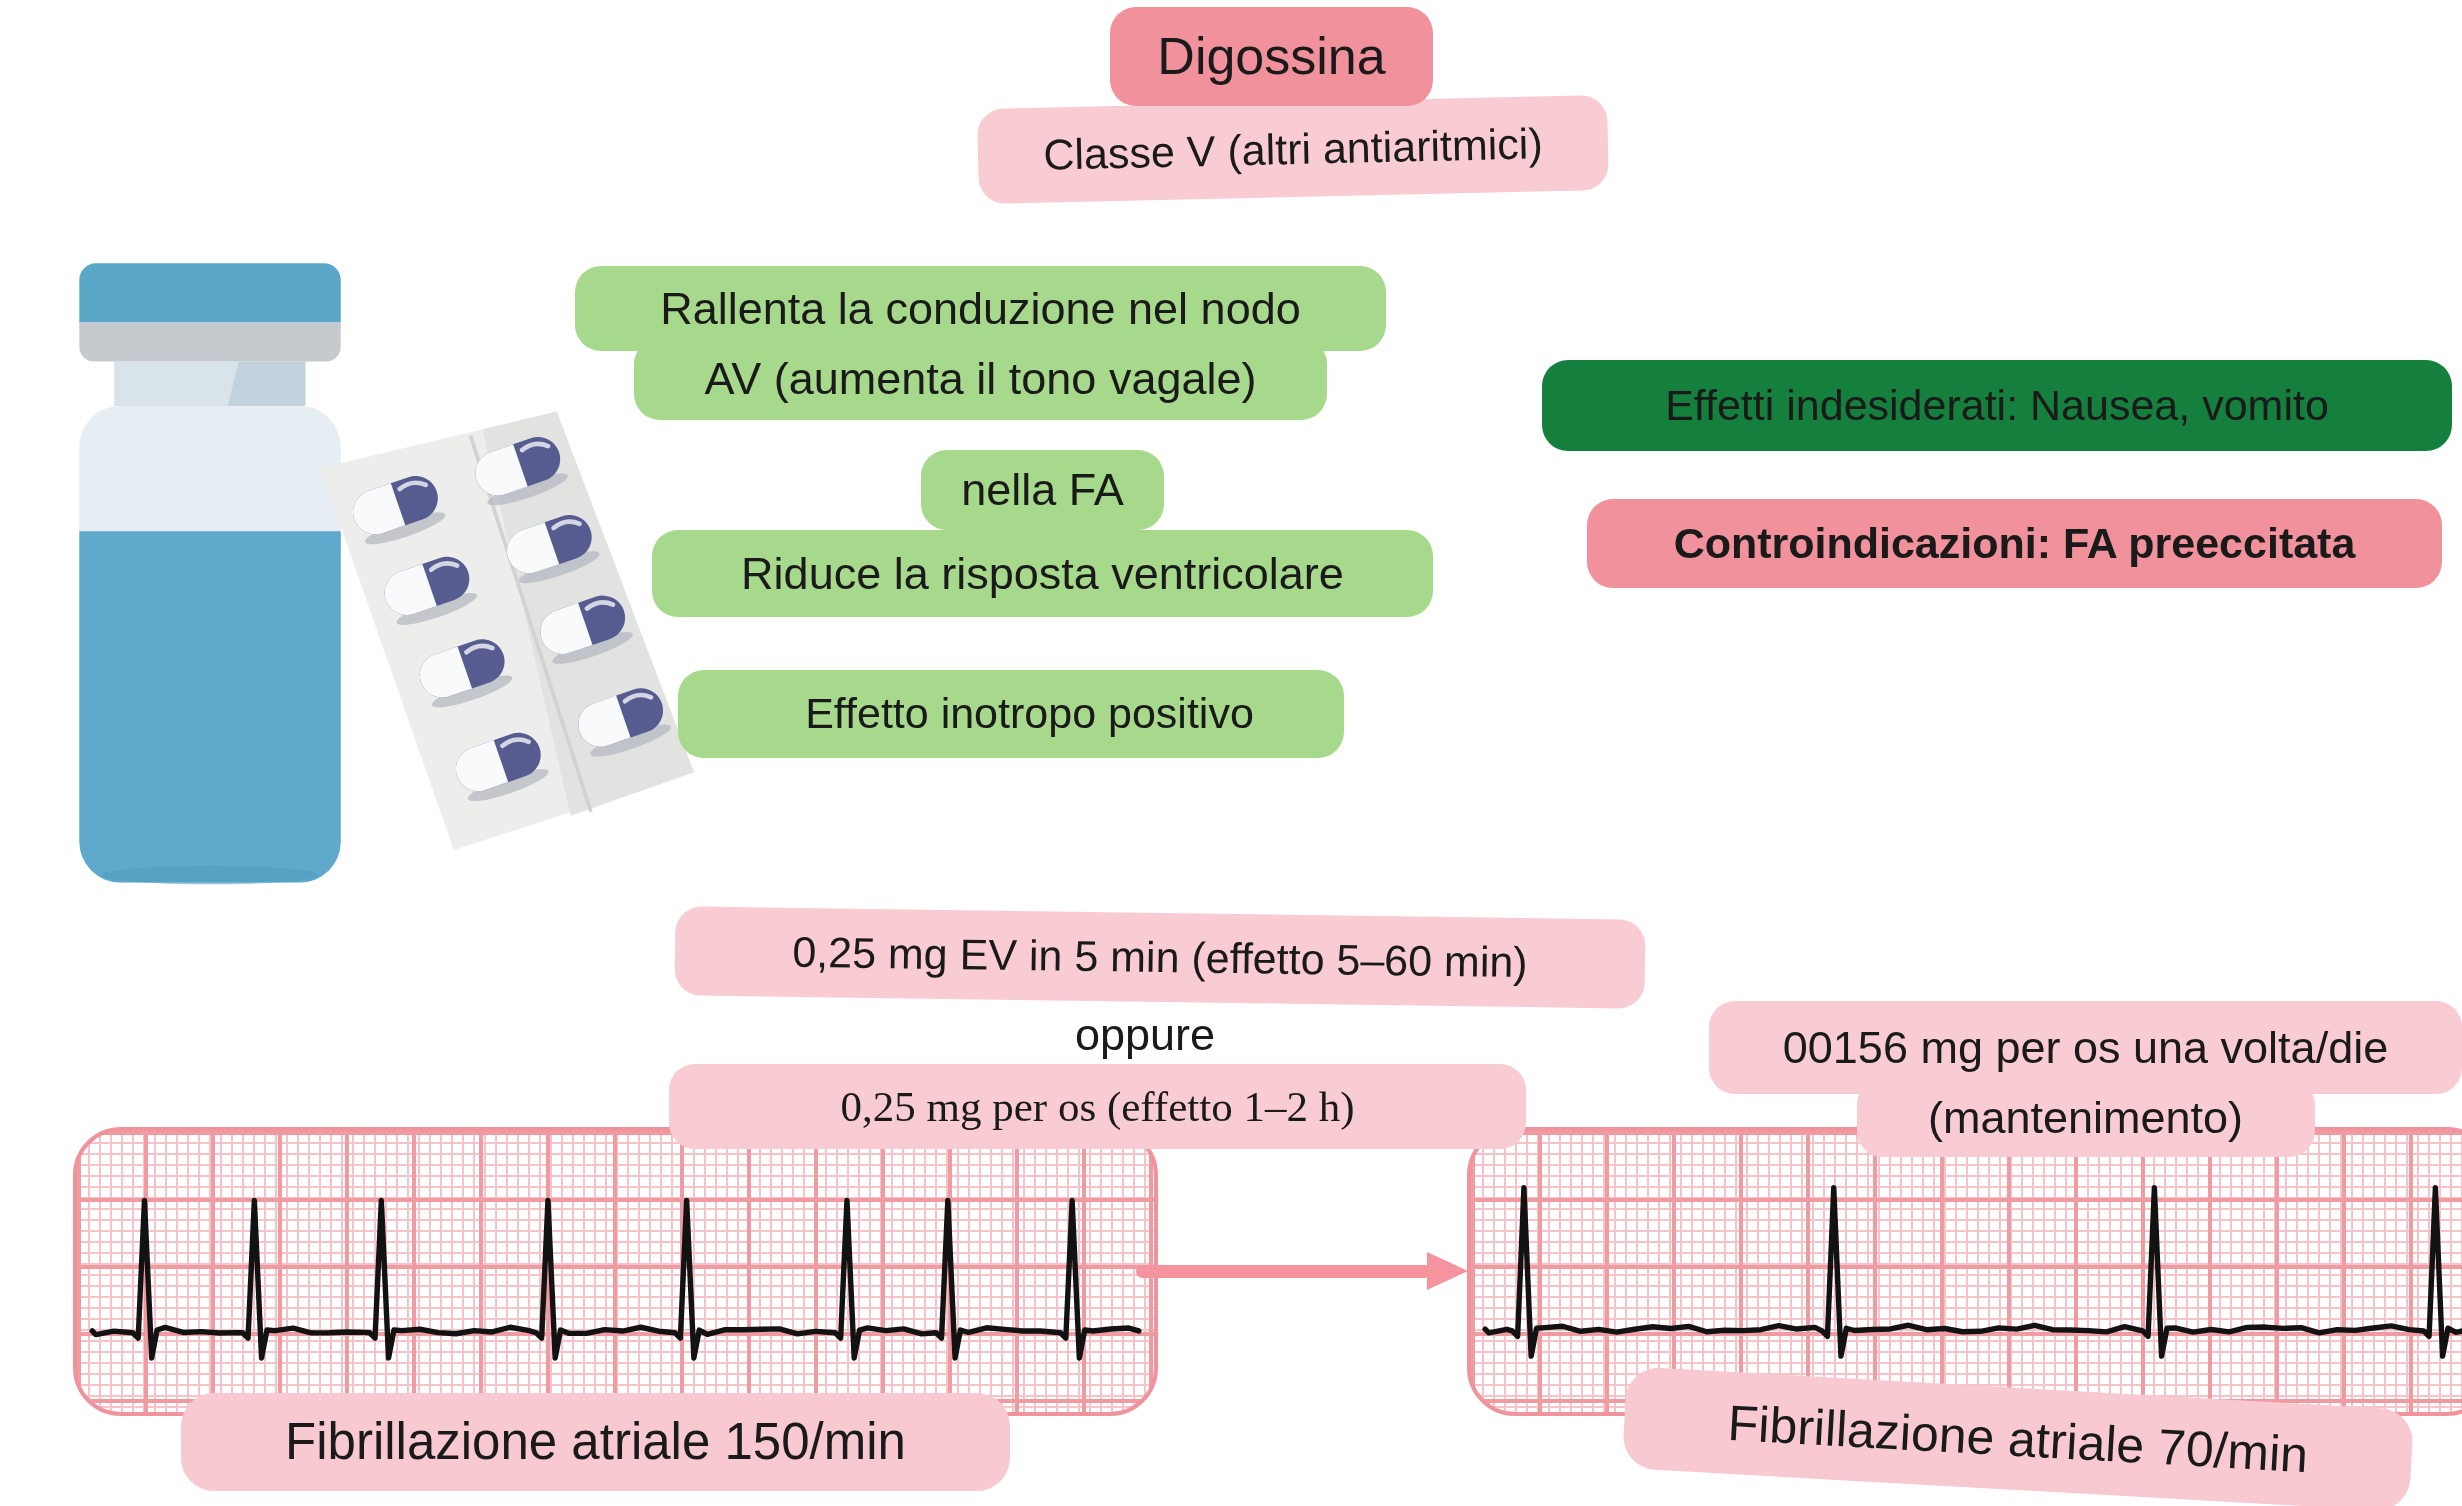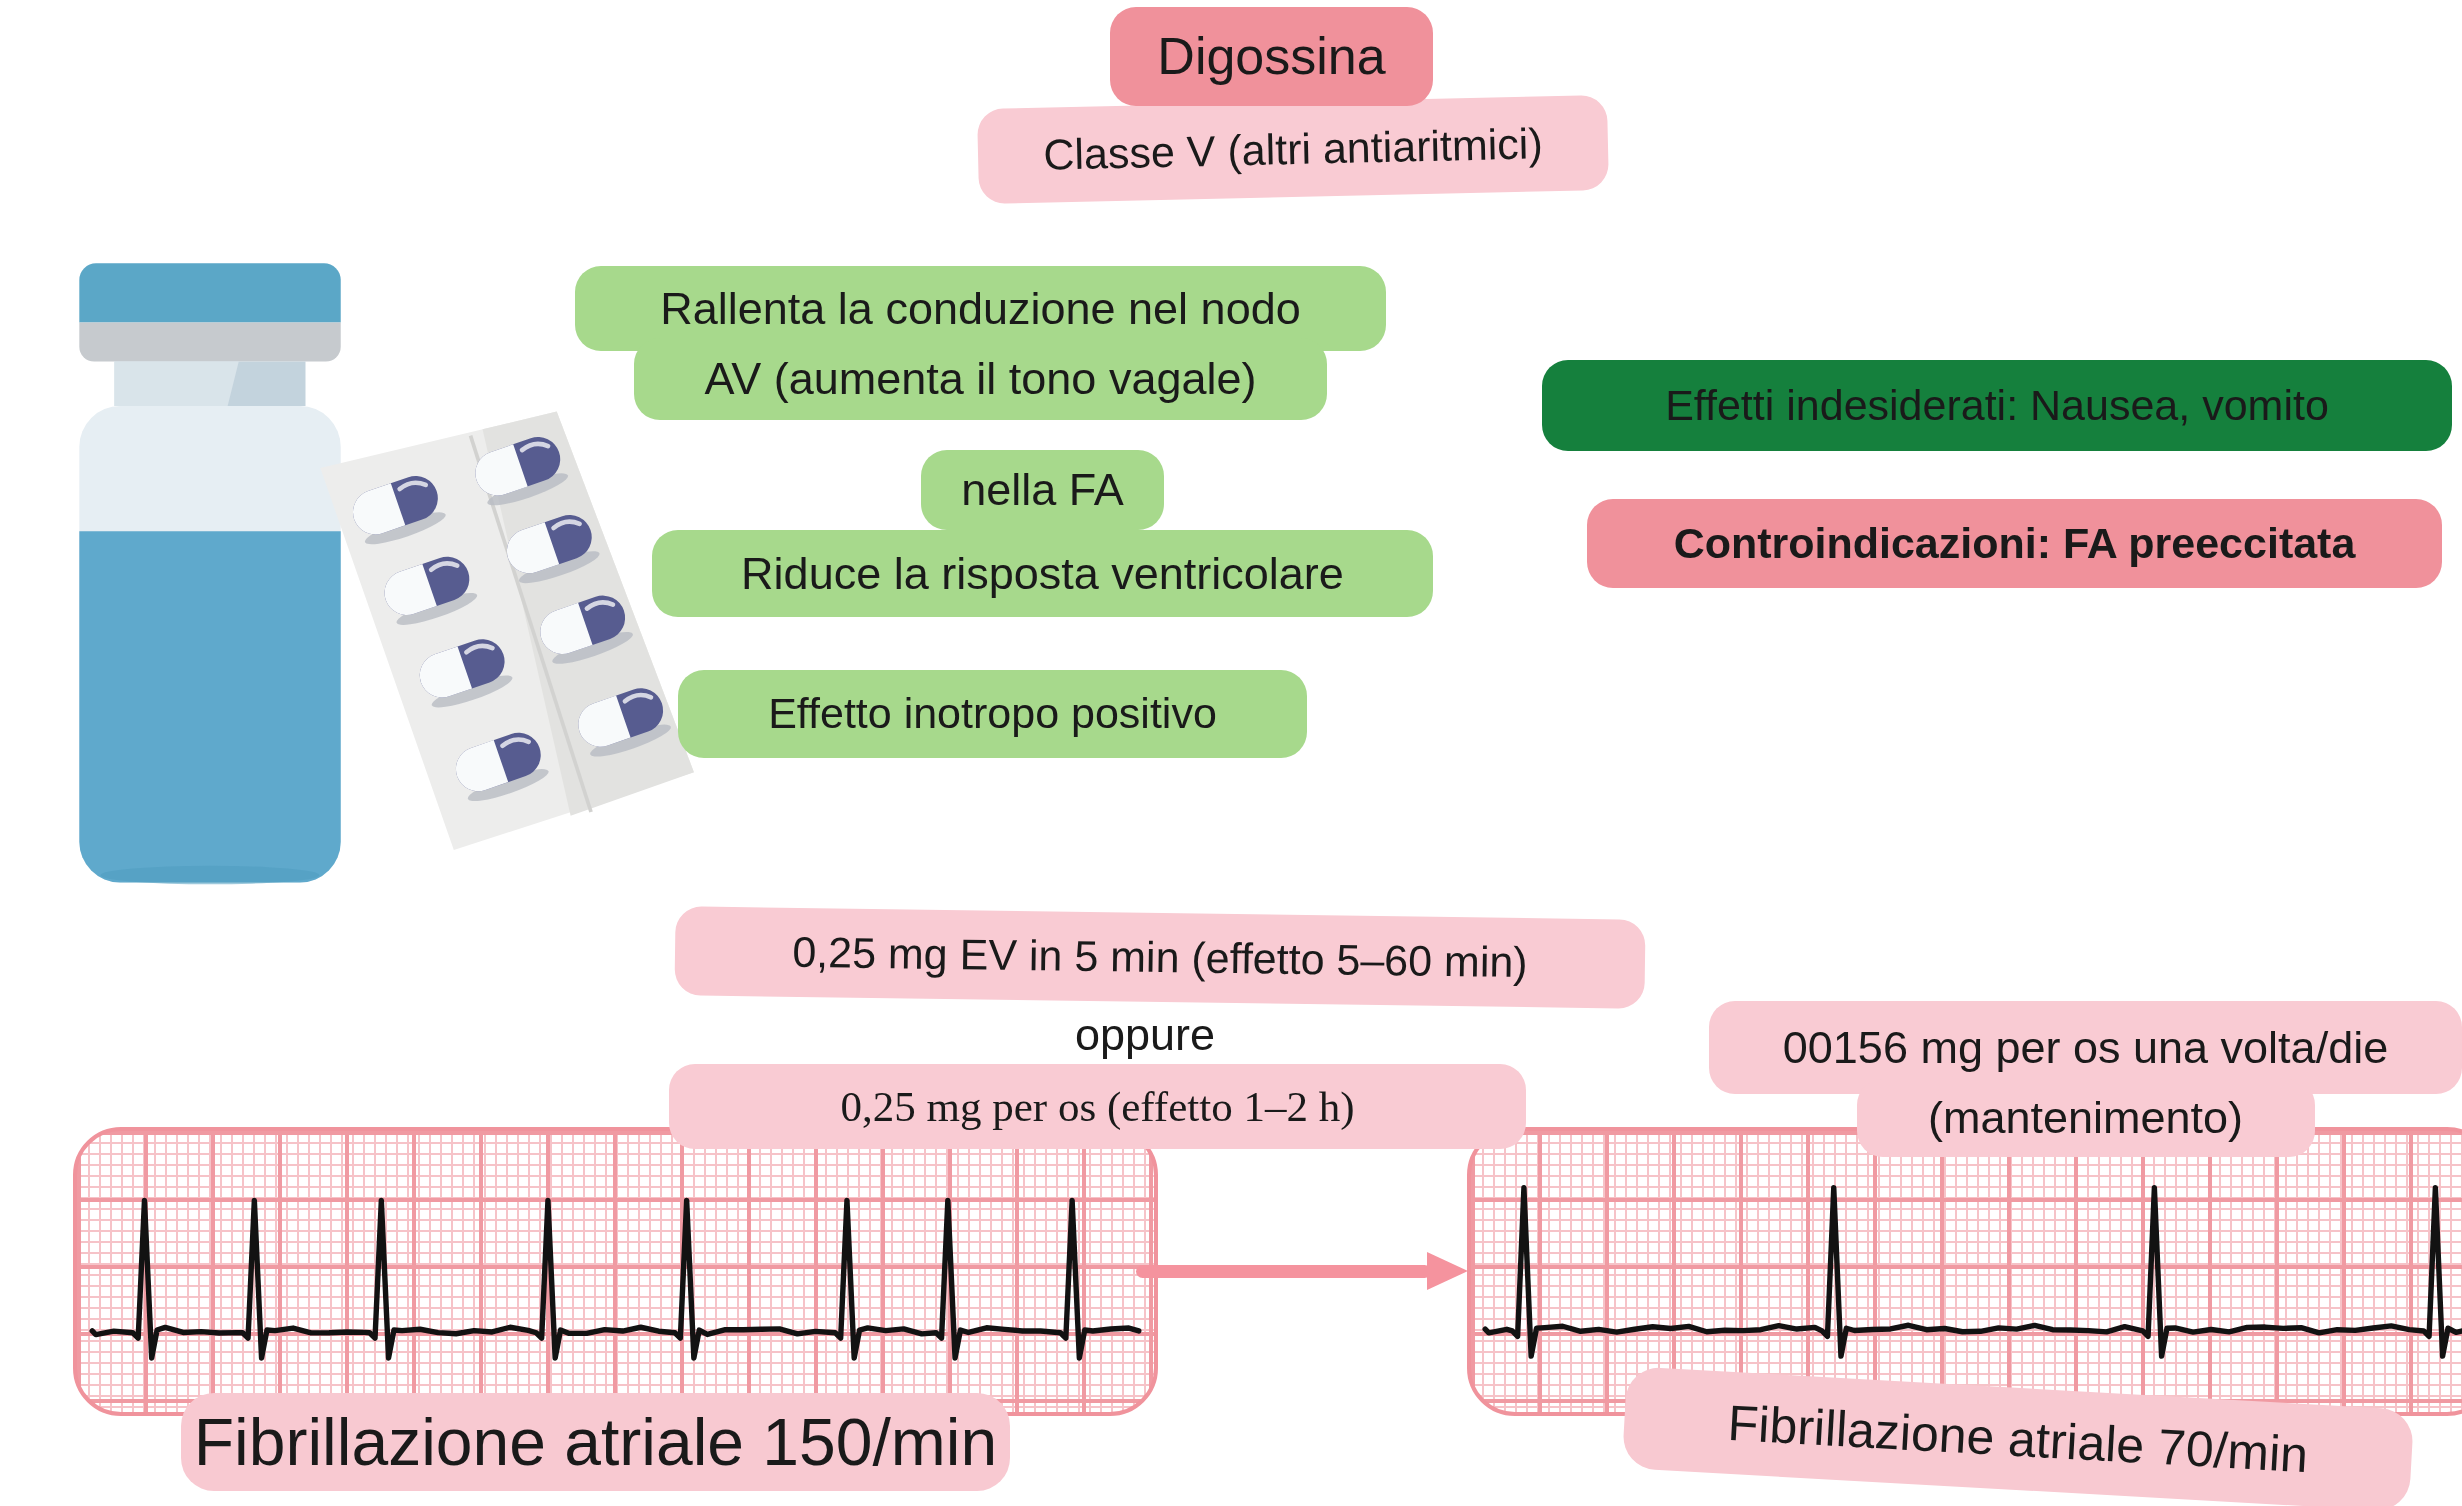--- a/index.html
+++ b/index.html
@@ -24,21 +24,21 @@
 
   #mech-1{left:533px;top:266px;width:811px;}
   #mech-1 .l1{height:85px;}
   #mech-1 .l2{height:82px;width:693px;margin:-13px auto 0;}
 
   #mech-2{left:610px;top:461px;width:781px;}
   #mech-2 .l1{height:87px;}
   #mech-2 .l2{height:80px;width:243px;margin:-11px auto 0;}
 
   #mech-3{left:636px;top:670px;width:629px;height:88px;background:#A7D98C;
-          font-size:43px;font-weight:500;z-index:3;}
+          font-size:43px;font-weight:500;z-index:3;padding-left:37px;}
 
   
   #side-effects-box{left:1500px;top:360px;width:910px;height:91px;background:#15803d;
                     font-size:43px;font-weight:500;}
   #contraindications-box{left:1545px;top:499px;width:855px;height:89px;background:#F0919B;
                          font-size:43px;font-weight:700;}
 
   
   #dose-iv{left:633px;top:913px;width:970px;height:89px;background:#F9CBD3;
            font-size:43px;font-weight:500;transform:rotate(0.8deg);z-index:3;}
@@ -65,21 +65,21 @@
 
   
   #arrow-line{position:absolute;left:1094px;top:1265px;width:295px;height:13px;
               background:#F5939E;border-radius:6.5px;z-index:2;}
   #arrow-head{position:absolute;left:1385px;top:1252px;width:0;height:0;z-index:2;
               border-left:41px solid #F5939E;border-top:19.5px solid transparent;
               border-bottom:19.5px solid transparent;}
 
   
   #ecg-before-label{left:139px;top:1393px;width:829px;height:98px;background:#F8C9D1;
-                    border-radius:33px;font-size:66px;font-weight:500;z-index:4;}
+                    border-radius:33px;font-size:51px;font-weight:500;z-index:4;}
   #ecg-after-label{left:1582px;top:1388px;width:788px;height:102px;background:#F8C9D1;
                    border-radius:33px;font-size:50px;font-weight:500;
                    transform:rotate(3.2deg);z-index:4;}
 
   
   #illustration{position:absolute;left:0;top:241px;width:705px;height:686px;z-index:2;}
 </style>
 </head>
 <body>
 

